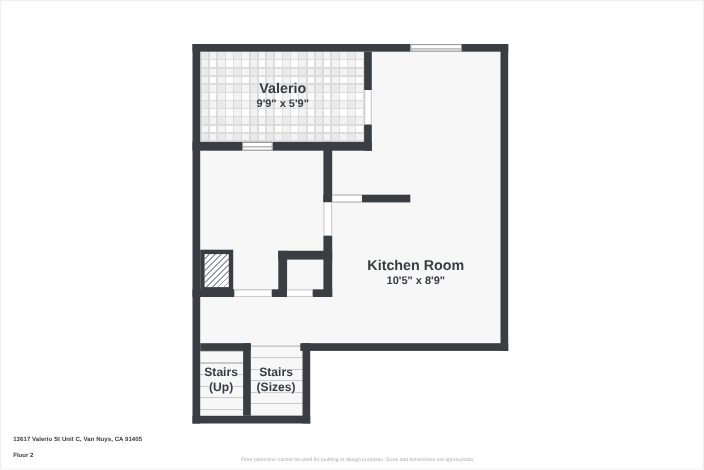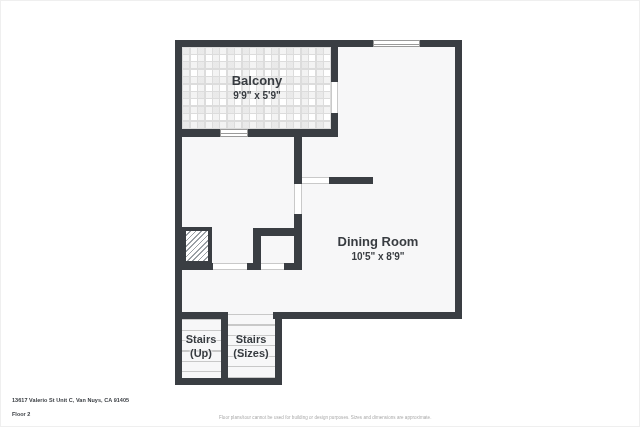--- a/index.html
+++ b/index.html
@@ -94,25 +94,25 @@
     <div class="door-v" style="left:294px;top:184px;width:8px;height:30px;"></div>
     <div class="door-h" style="left:213px;top:263px;width:34px;height:7px;"></div>
     <div class="door-h" style="left:261px;top:263px;width:23px;height:7px;"></div>
 
     <div class="window" style="left:373px;top:40px;width:47px;height:7px;"></div>
     <div class="window" style="left:220px;top:129px;width:28px;height:8px;"></div>
 
     <div class="hatch" style="left:182px;top:227px;width:30px;height:38px;"></div>
 
     <div class="room-label" style="left:257px;top:88px;">
-      <div class="rname">Balcony</div>
+      <div class="rname">Valerio</div>
       <div class="rdims">9'9" x 5'9"</div>
     </div>
     <div class="room-label" style="left:378px;top:249px;">
-      <div class="rname">Dining Room</div>
+      <div class="rname">Kitchen Room</div>
       <div class="rdims">10'5" x 8'9"</div>
     </div>
     <div class="room-label" style="left:201px;top:346px;">
       <div class="sname">Stairs</div>
       <div class="sname">(Up)</div>
     </div>
     <div class="room-label" style="left:251px;top:346px;">
       <div class="sname">Stairs</div>
       <div class="sname">(Sizes)</div>
     </div>

